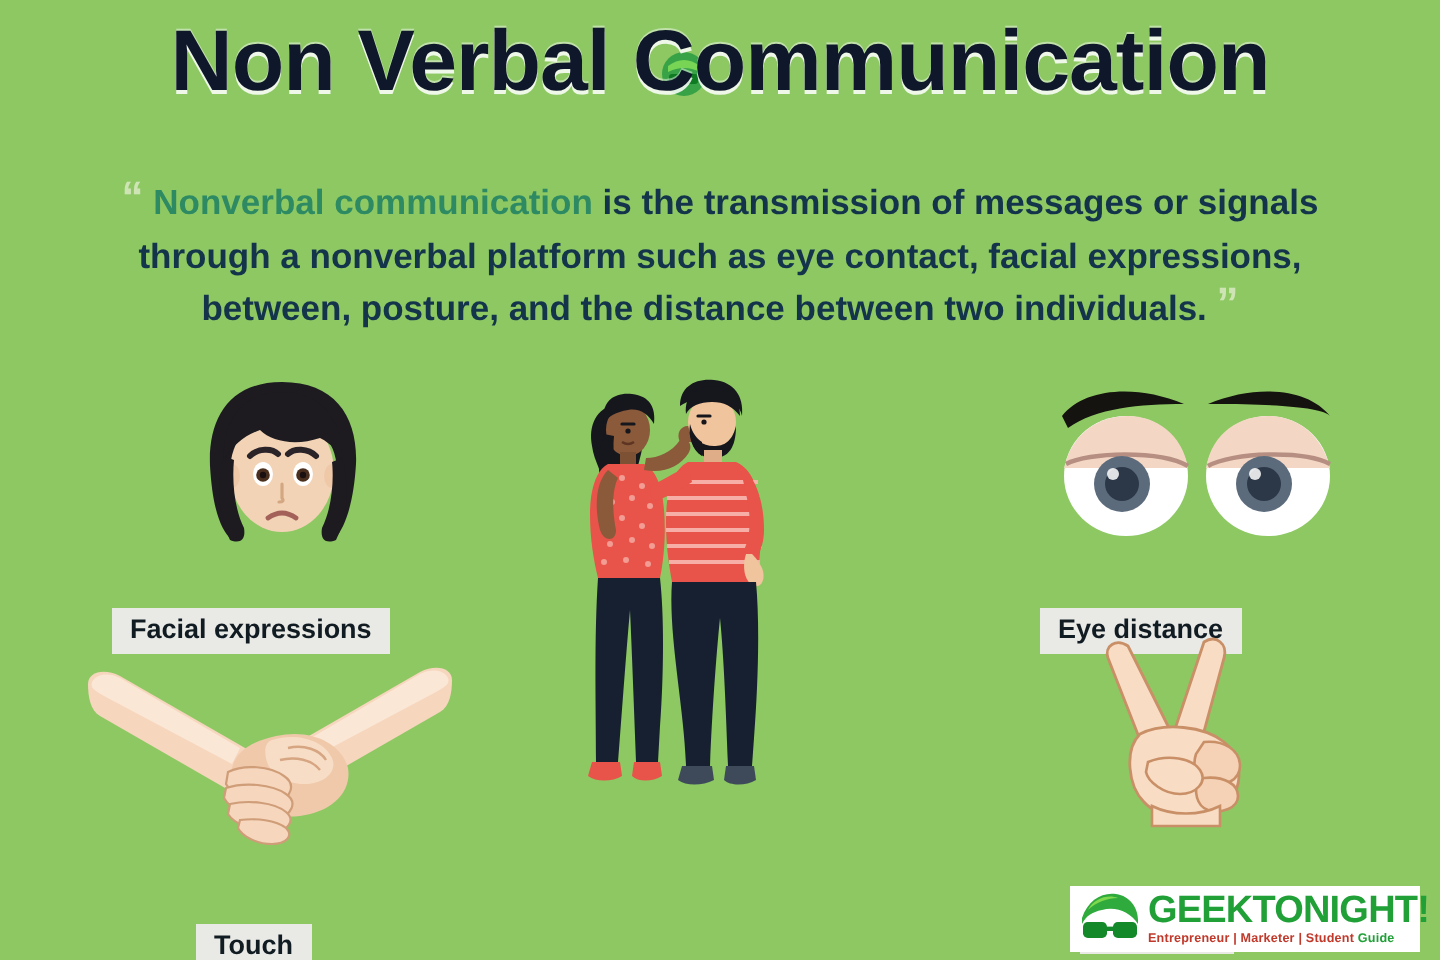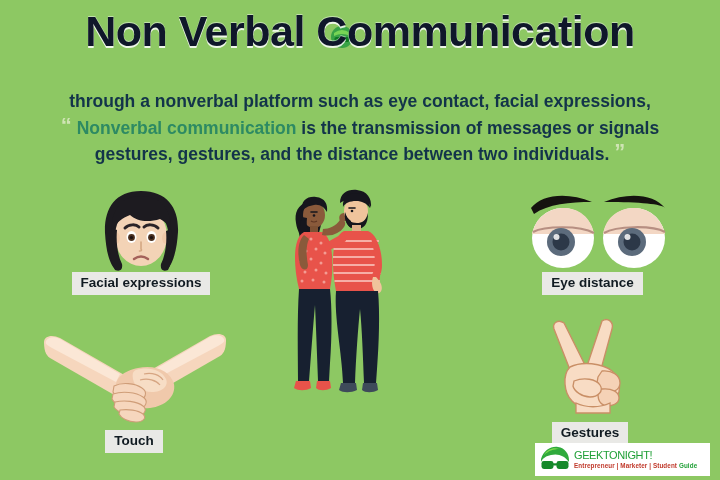--- a/index.html
+++ b/index.html
@@ -32,33 +32,34 @@
   .quote .hl{color:#2d8a63;}
   .quote .qmark{color:#cfe4b4;font-size:22px;vertical-align:top;line-height:1;}
 
   
   .panel{position:absolute;}
   .chip{
     display:inline-block;background:#e9e9e6;color:#111b22;
     font-size:13.5px;font-weight:bold;padding:3px 9px 4px;white-space:nowrap;
     line-height:1.2;
   }
-  .chip-wrap{position:absolute;text-align:center;}
+  .chip-wrap{position:absolute;text-align:left;margin-top:32px;}
 
   
   .logo{
     position:absolute;left:535px;top:443px;width:175px;height:33px;
     background:#ffffff;display:flex;align-items:center;
     padding:2px 3px;box-sizing:border-box;
   }
   .logo-mark{width:34px;height:28px;flex:0 0 34px;}
   .logo-text{display:flex;flex-direction:column;margin-left:2px;line-height:1;}
   .logo-word{
-    font-size:11px;font-weight:normal;color:#21a038;letter-spacing:-0.4px;
+    font-size:19px;font-weight:bold;color:#21a038;letter-spacing:-0.4px;
     white-space:nowrap;
+    text-align:right;
   }
   .logo-word .bang{color:#21a038;}
   .logo-tag{
     font-size:6.3px;font-weight:bold;color:#c0392b;letter-spacing:.1px;
     white-space:nowrap;margin-top:2px;
   }
   .logo-tag .g{color:#21a038;}
 </style>
 </head>
 <body>
@@ -71,27 +72,27 @@
       <path d="M5 9 Q13 3 21 9 L21 12 Q13 8 5 12 Z" fill="#7ed957" opacity="0.9"></path>
       <rect x="5.5" y="13" width="6.5" height="5" rx="1.6" fill="#0e7a22"></rect>
       <rect x="13.5" y="13" width="6.5" height="5" rx="1.6" fill="#0e7a22"></rect>
       <rect x="11.8" y="14.4" width="2" height="1.4" fill="#0e7a22"></rect>
     </svg>
   </div>
 
   <div class="title">Non Verbal Communication</div>
 
   <div class="quote">
-    <div>through a nonverbal platform such as eye contact, facial expressions,</div>
     <div>
       <span class="qmark">“</span>
       <span class="hl">Nonverbal communication</span><span> is the transmission of messages or signals</span>
     </div>
+    <div>through a nonverbal platform such as eye contact, facial expressions,</div>
     <div>
-      <span>gestures, gestures, and the distance between two individuals.</span>
+      <span>between, posture, and the distance between two individuals.</span>
       <span class="qmark">”</span>
     </div>
   </div>
 
   <div class="panel" style="left:86px;top:188px;width:110px;height:92px;">
     <svg viewBox="0 0 110 92" width="110" height="92">
 
       <path d="M55 3 C28 3 18 22 19 45 C20 62 23 76 30 82 C30 60 26 40 36 30 C46 20 70 20 78 32 C86 44 82 62 81 82 C88 74 91 60 92 44 C93 21 82 3 55 3 Z" fill="#1d1b20"></path>
 
       <ellipse cx="55" cy="48" rx="26" ry="30" fill="#f3d3b6"></ellipse>

